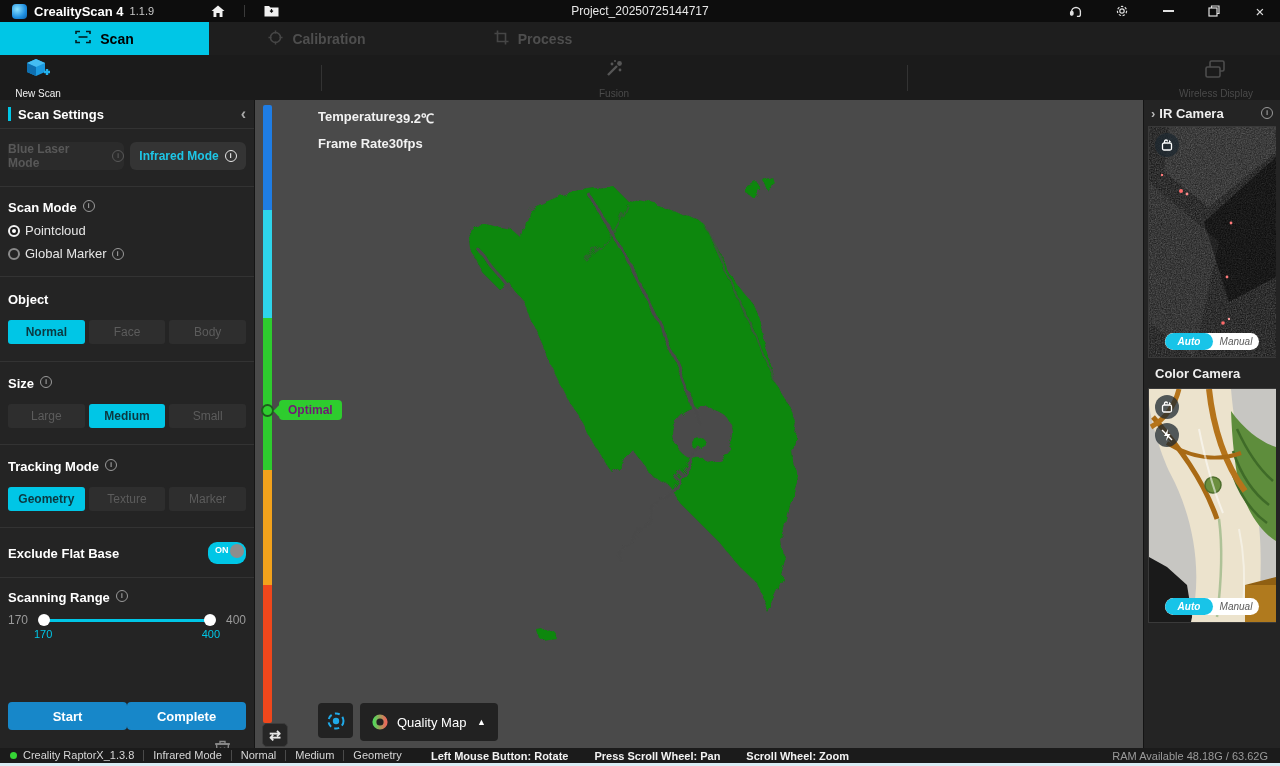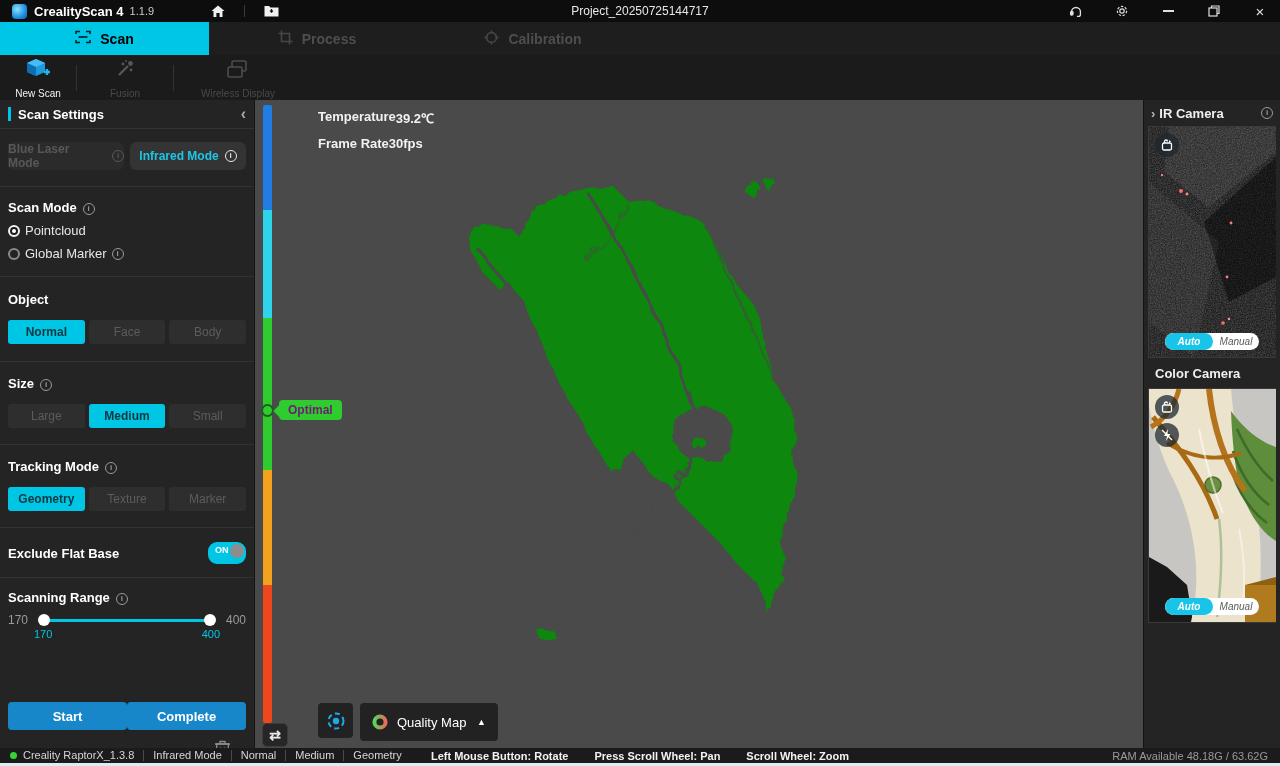--- a/index.html
+++ b/index.html
@@ -21,42 +21,42 @@
   .min-bar { width:11px; height:2px; background:#e0e0e0; display:inline-block; }
 
   
   .tabrow { position:absolute; left:0; top:22px; width:1280px; height:33px; background:#1e1e1e; display:flex; z-index:29; }
   .tab { display:flex; align-items:center; justify-content:center; gap:9px; font-size:14px; font-weight:bold; color:#4e4e4e; }
   .tab.active { width:209px; background:#00c6e6; color:#000; }
   .tab.inactive { width:216px; }
   .tab .ticon { opacity:.85; }
 
   
-  .subbar { position:absolute; left:0; top:55px; width:1280px; height:45px; background:#1b1b1b; display:flex; align-items:center; z-index:28; }
+  .subbar { position:absolute; left:0; top:55px; width:1280px; height:45px; background:#1b1b1b; display:flex; align-items:center; z-index:28;justify-content:space-between; }
   .tool-item { display:flex; flex-direction:column; align-items:center; justify-content:center; gap:3px; height:100%; }
   .tool-item .tlabel { font-size:10px; }
   .tool-new { width:76px; } .tool-new .tlabel { color:#f0f0f0; }
   .tool-fusion { width:96px; } .tool-fusion .tlabel { color:#4a4a4a; }
   .tool-wireless { width:128px; } .tool-wireless .tlabel { color:#4a4a4a; }
   .tool-sep { width:1px; height:26px; background:#333; }
 
   
   .sidebar { position:absolute; left:0; top:100px; width:255px; bottom:18px; background:#242424; border-right:1px solid #151515; z-index:20; }
   .sb-header { height:28px; display:flex; align-items:center; padding:0 8px; }
   .sb-accent { width:3px; height:14px; background:#00c6e6; margin-right:7px; }
   .sb-title { font-size:13px; font-weight:bold; }
   .sb-collapse { margin-left:auto; color:#aaa; font-size:16px; font-weight:bold; line-height:1; }
   .sb-section { padding:0 8px; border-top:1px solid #333; }
   .sb-section.first { border-top:1px solid #333; padding-top:13px; padding-bottom:16px; }
   .mode-row { display:flex; gap:6px; }
   .mode-btn { flex:1; height:28px; border-radius:6px; display:flex; align-items:center; justify-content:center; gap:6px;
               font-size:12px; font-weight:bold; }
   .mode-btn.disabled { background:#2b2b2b; color:#585858;gap:8px; }
   .mode-btn.activeir { background:#343434; color:#1ec6e6; }
-  .sec-label { font-size:13px; font-weight:bold; color:#fff; display:flex; align-items:flex-end; gap:6px; }
+  .sec-label { font-size:13px; font-weight:bold; color:#fff; display:flex; align-items:flex-start; gap:6px; }
   .iicon { width:12px; height:12px; border:1px solid currentColor; border-radius:50%; font-size:8px; line-height:10px;
            text-align:center; display:inline-block; font-style:normal; font-weight:bold; }
   .iicon.dim { color:#9a9a9a; }
   .radio-row { display:flex; align-items:center; gap:5px; font-size:13px; color:#e6e6e6; margin-top:8px; }
   .radio { width:12px; height:12px; border-radius:50%; position:relative; flex:none; }
   .radio.sel { border:2px solid #f2f2f2; background:#1b1b1b; }
   .radio.sel::after { content:""; position:absolute; left:2px; top:2px; width:4px; height:4px; border-radius:50%; background:#fff; }
   .radio.unsel { border:2px solid #8a8a8a; background:transparent; }
   .opt-row { display:flex; gap:4px; margin-top:13px; }
   .opt-btn { flex:1; height:24px; border-radius:3px; font-size:12px; display:flex; align-items:center; justify-content:center; }
@@ -181,34 +181,34 @@
     <span class="ticon">
       <svg width="16" height="14" viewBox="0 0 16 14" fill="none" stroke="#000" stroke-width="1.6">
           <path d="M1 4 V1.5 H5 M11 1.5 H15 V4 M15 10 V12.5 H11 M5 12.5 H1 V10"></path>
           <path d="M3.5 7 H12.5"></path>
         </svg>
     </span>
     <span>Scan</span>
   </div>
   <div class="tab inactive">
     <span class="ticon">
-      <svg width="15" height="15" viewBox="0 0 15 15" fill="none" stroke="#4e4e4e" stroke-width="1.6">
-          <path d="M3.5 0.5 V11.5 H14.5 M0.5 3.5 H11.5 V14.5"></path>
-        </svg>
-    </span>
-    <span>Process</span>
-  </div>
-  <div class="tab inactive">
-    <span class="ticon">
       <svg width="15" height="15" viewBox="0 0 15 15" fill="none" stroke="#4e4e4e" stroke-width="1.5">
           <circle cx="7.5" cy="7.5" r="5"></circle>
           <path d="M7.5 0.5 v3 M7.5 11.5 v3 M0.5 7.5 h3 M11.5 7.5 h3"></path>
         </svg>
     </span>
     <span>Calibration</span>
+  </div>
+  <div class="tab inactive">
+    <span class="ticon">
+      <svg width="15" height="15" viewBox="0 0 15 15" fill="none" stroke="#4e4e4e" stroke-width="1.6">
+          <path d="M3.5 0.5 V11.5 H14.5 M0.5 3.5 H11.5 V14.5"></path>
+        </svg>
+    </span>
+    <span>Process</span>
   </div>
 </div>
 
 <div class="subbar">
   <div class="tool-item tool-new">
     <span>
       <svg width="26" height="24" viewBox="0 0 26 24">
           <path d="M11 2 L20 6 V15 L11 19 L2 15 V6 Z" fill="#1b9ae0"></path>
           <path d="M11 2 L20 6 L11 10 L2 6 Z" fill="#45bdf2"></path>
           <path d="M11 10 V19 L2 15 V6 Z" fill="#0e6fb0"></path>

